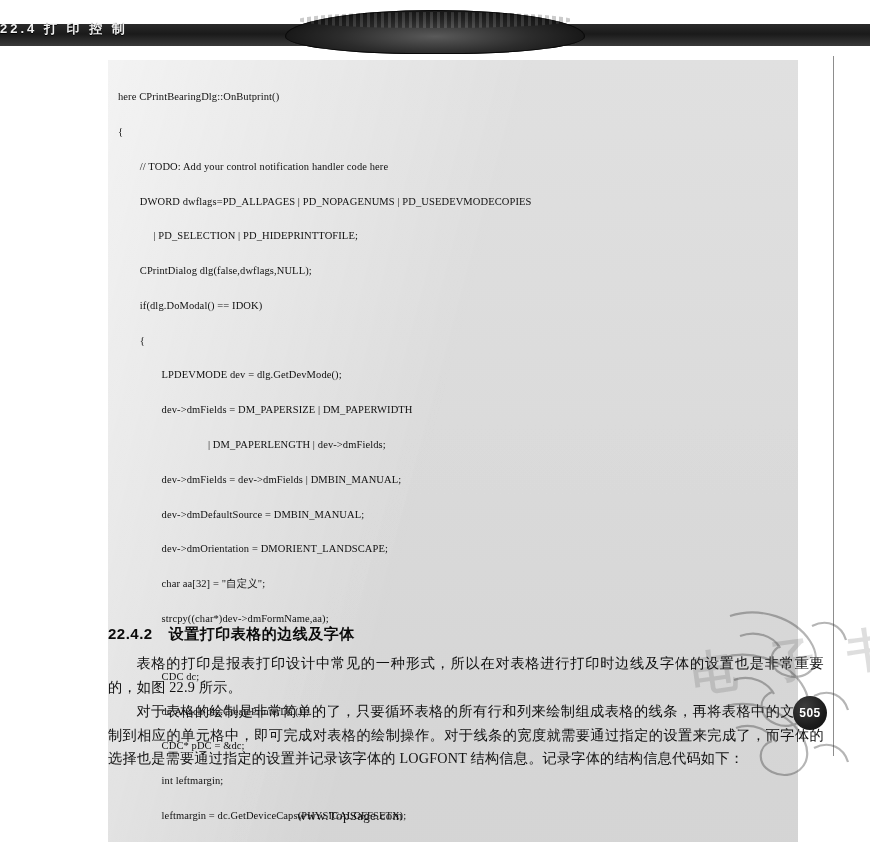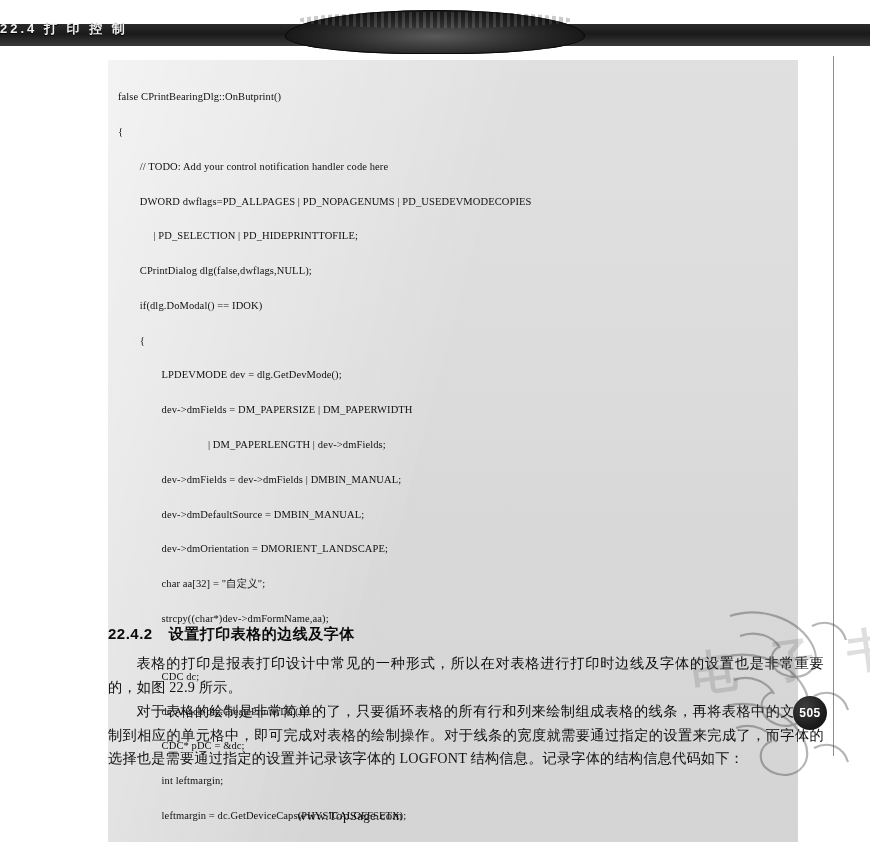--- a/index.html
+++ b/index.html
@@ -199,21 +199,21 @@
 
 <div class="header-band">
   <div class="bar"></div>
   <div class="orn"></div>
 </div>
 <div class="header-title">22.4  打 印 控 制</div>
 
 <div class="right-rule"></div>
 
 <div class="code-block">
-  <span class="ln">false CPrintBearingDlg::OnButprint()</span>
+  <span class="ln">here CPrintBearingDlg::OnButprint()</span>
   <span class="ln">{</span>
   <span class="ln b">        // TODO: Add your control notification handler code here</span>
   <span class="ln b">        DWORD dwflags=PD_ALLPAGES | PD_NOPAGENUMS | PD_USEDEVMODECOPIES</span>
   <span class="ln b">             | PD_SELECTION | PD_HIDEPRINTTOFILE;</span>
   <span class="ln">        CPrintDialog dlg(false,dwflags,NULL);</span>
   <span class="ln">        if(dlg.DoModal() == IDOK)</span>
   <span class="ln">        {</span>
   <span class="ln">                LPDEVMODE dev = dlg.GetDevMode();</span>
   <span class="ln b">                dev-&gt;dmFields = DM_PAPERSIZE | DM_PAPERWIDTH</span>
   <span class="ln b">                                 | DM_PAPERLENGTH | dev-&gt;dmFields;</span>

